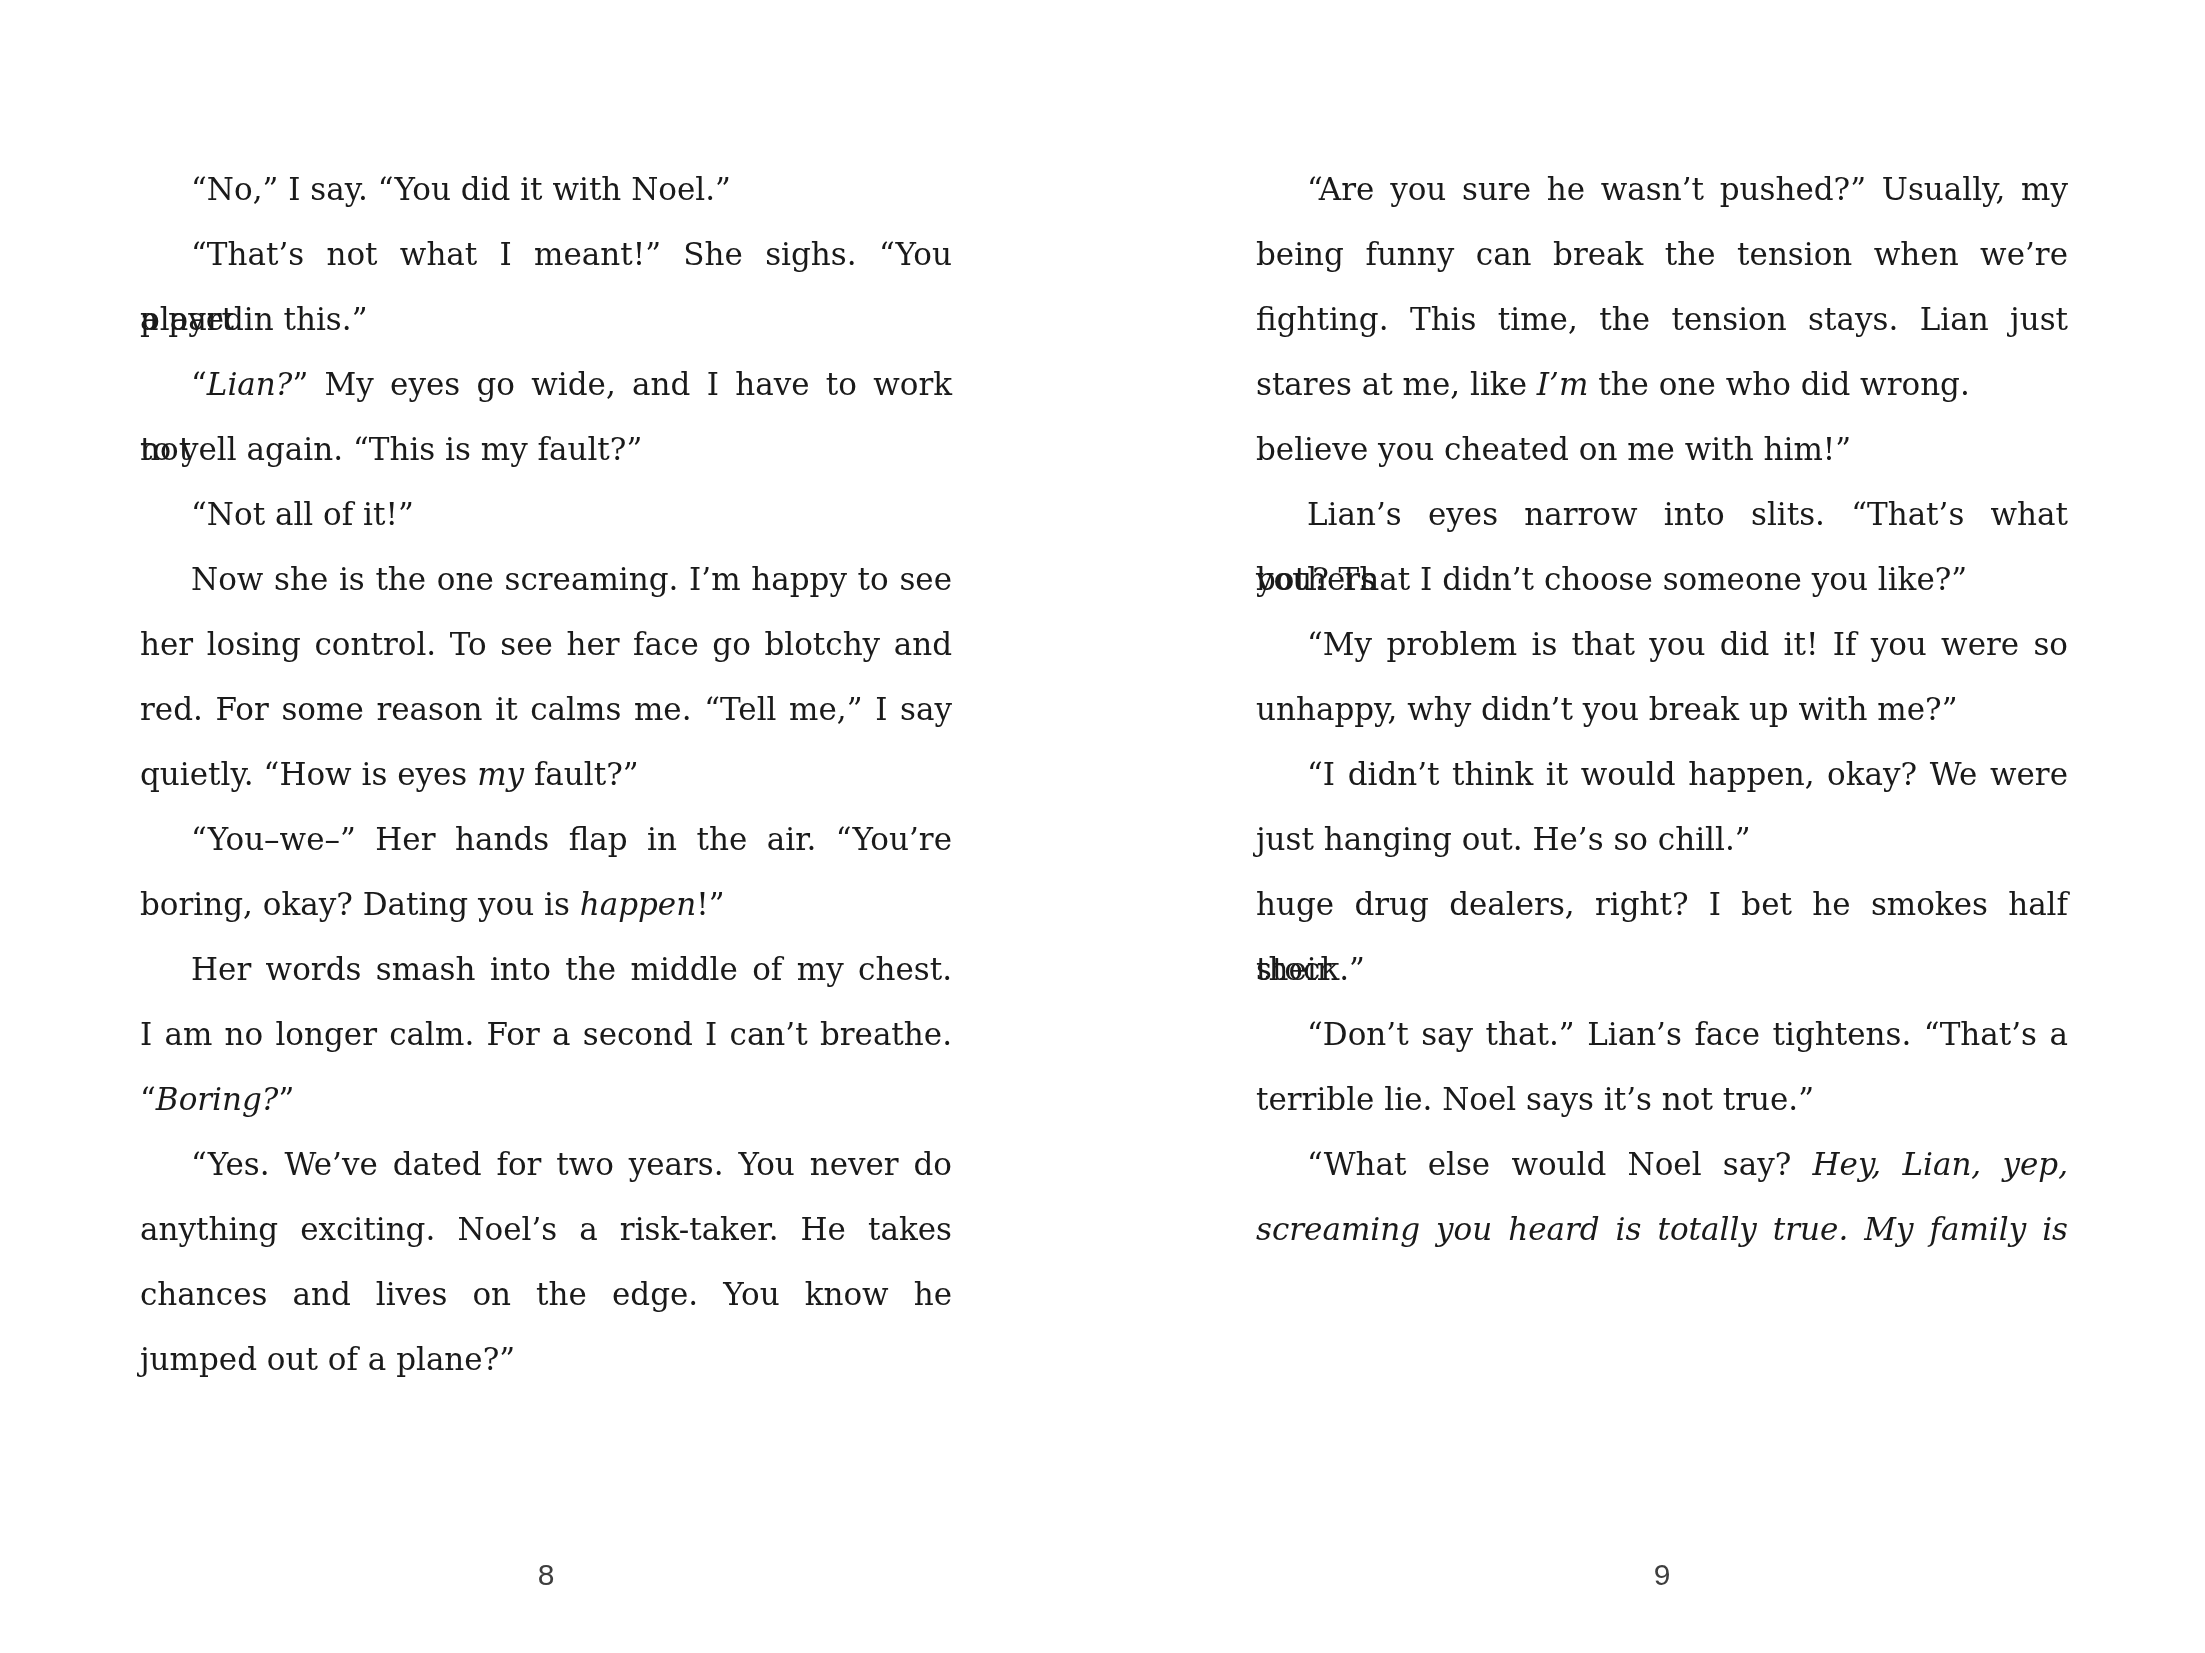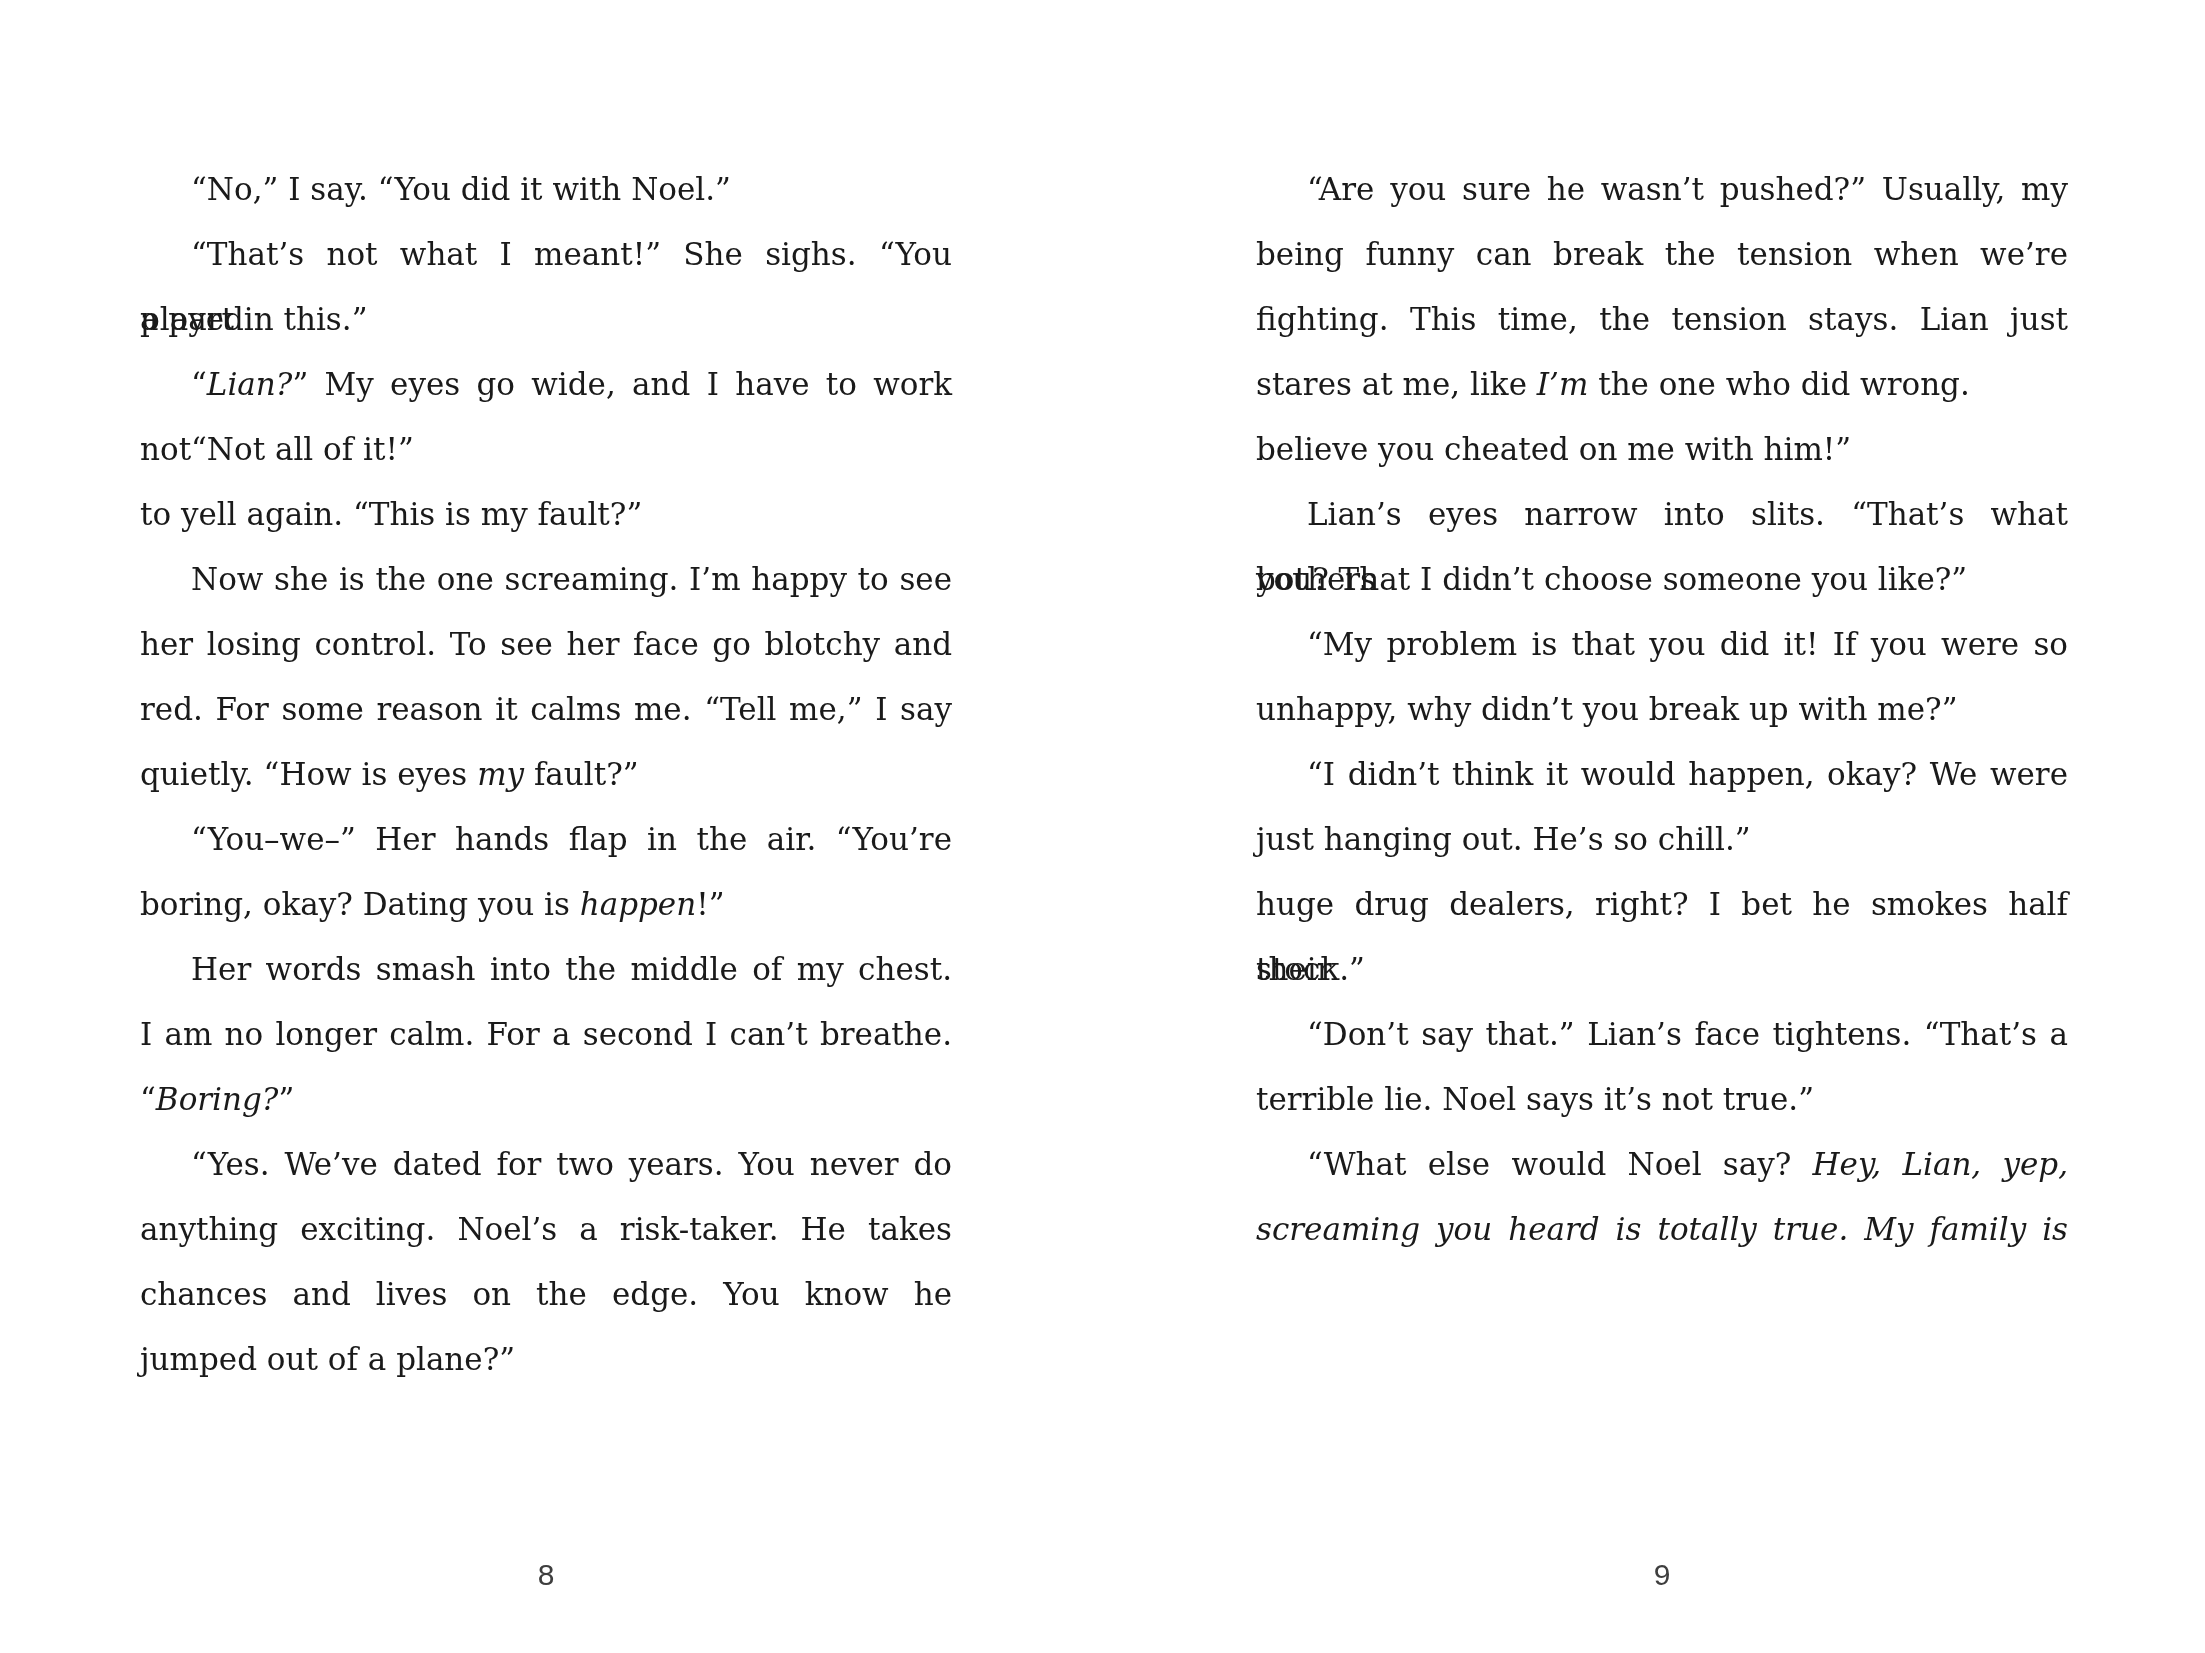--- a/index.html
+++ b/index.html
@@ -69,22 +69,22 @@
 <body>
 
 <div class="spread">
 
   <section class="page left">
     <div class="text-block">
         <div class="line indent"><span>“No,” I say. “You did it with Noel.”</span></div>
         <div class="line justify indent"><span>“That’s not what I meant!” She sighs. “You played</span></div>
         <div class="line"><span>a part in this.”</span></div>
         <div class="line justify indent"><span>“</span><span class="it">Lian?</span><span>” My eyes go wide, and I have to work not</span></div>
+        <div class="line"><span>to yell again. “This is my fault?”</span></div>
         <div class="line indent"><span>“Not all of it!”</span></div>
-        <div class="line"><span>to yell again. “This is my fault?”</span></div>
         <div class="line justify indent"><span>Now she is the one screaming. I’m happy to see</span></div>
         <div class="line justify"><span>her losing control. To see her face go blotchy and</span></div>
         <div class="line justify"><span>red. For some reason it calms me. “Tell me,” I say</span></div>
         <div class="line"><span>quietly. “How is eyes </span><span class="it">my</span><span> fault?”</span></div>
         <div class="line justify indent"><span>“You–we–” Her hands flap in the air. “You’re</span></div>
         <div class="line"><span>boring, okay? Dating you is </span><span class="it">happen</span><span>!”</span></div>
         <div class="line justify indent"><span>Her words smash into the middle of my chest.</span></div>
         <div class="line justify"><span>I am no longer calm. For a second I can’t breathe.</span></div>
         <div class="line"><span>“</span><span class="it">Boring?</span><span>”</span></div>
         <div class="line justify indent"><span>“Yes. We’ve dated for two years. You never do</span></div>

